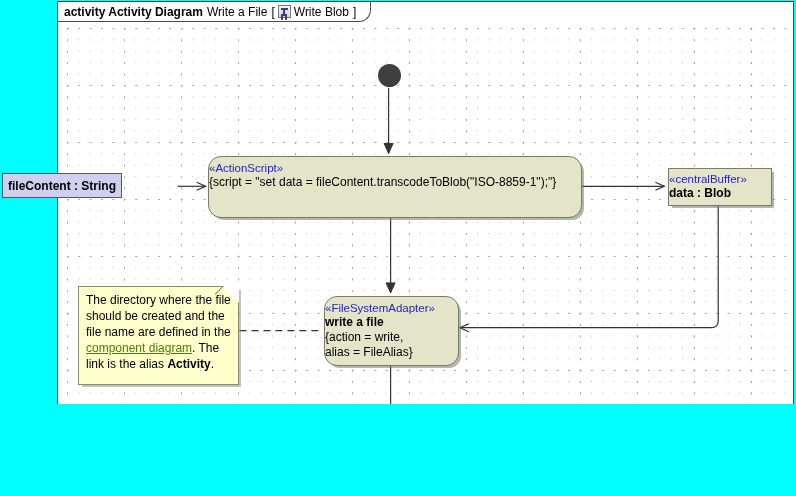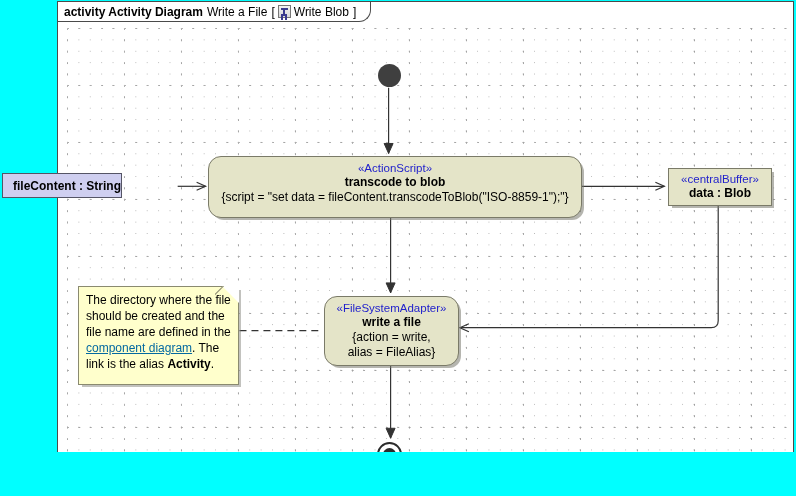--- a/index.html
+++ b/index.html
@@ -4,21 +4,21 @@
 <style>
   html, body {
     margin: 0;
     padding: 0;
     background: #00FFFF;
     font-family: "Liberation Sans", sans-serif;
   }
   #screen {
     position: relative;
     width: 796px;
-    height: 452px;
+    height: 404px;
     background: #00FFFF;
     overflow: hidden;
   }
 
   
   #frame {
     position: absolute;
     left: 57px;
     top: 1px;
     width: 737px;
@@ -93,21 +93,21 @@
     overflow: hidden;
   }
 
   
   .node {
     position: absolute;
     box-sizing: border-box;
     background: #E4E4C8;
     border: 1px solid #7a7a68;
     box-shadow: 3px 3px 0 -1px rgba(120,120,110,0.55);
-    text-align: center;
+    text-align: left;
     color: #000;
   }
   .stereo {
     color: #2222CC;
     font-size: 11.5px;
     line-height: 14px;
     white-space: nowrap;
   }
   .nodename {
     font-weight: bold;
@@ -154,21 +154,21 @@
     position: absolute;
     left: 2px;
     top: 173px;
     width: 120px;
     height: 25px;
     background: #CFCFF0;
     border: 1px solid #555566;
     box-sizing: border-box;
     display: flex;
     align-items: center;
-    justify-content: flex-end;
+    justify-content: center;
     font-weight: bold;
     font-size: 12px;
     color: #000;
     z-index: 7;
   }
 
   
   #note {
     position: absolute;
     left: 20px;
@@ -208,21 +208,21 @@
     position: absolute;
     left: -1px;
     top: 9px;
     width: 26px;
     height: 1px;
     background: #8a8a70;
     transform: rotate(-45deg);
     transform-origin: left center;
   }
   .note-link {
-    color: #0369a1;
+    color: #4d7c0f;
     text-decoration: underline;
   }
   .note-bold { font-weight: bold; }
 
   
   #init-node {
     position: absolute;
     left: 320px;
     top: 42px;
     width: 23px;
@@ -307,21 +307,20 @@
 
         <path class="edge-dashed" d="M182,310 L264,310"></path>
 
         <path class="edge" d="M333.5,344 L333.5,418" marker-end="url(#arrowSolid)"></path>
       </svg>
 
       <div id="init-node"></div>
 
       <div id="act-transcode" class="node">
         <div class="stereo">«ActionScript»</div>
-        <div class="nodename">transcode to blob</div>
         <div class="nodebody">{script = "set data = fileContent.transcodeToBlob("ISO-8859-1");"}</div>
       </div>
 
       <div id="buf-data" class="node">
         <div class="stereo">«centralBuffer»</div>
         <div class="nodename">data : Blob</div>
       </div>
 
       <div id="act-write" class="node">
         <div class="stereo">«FileSystemAdapter»</div>

